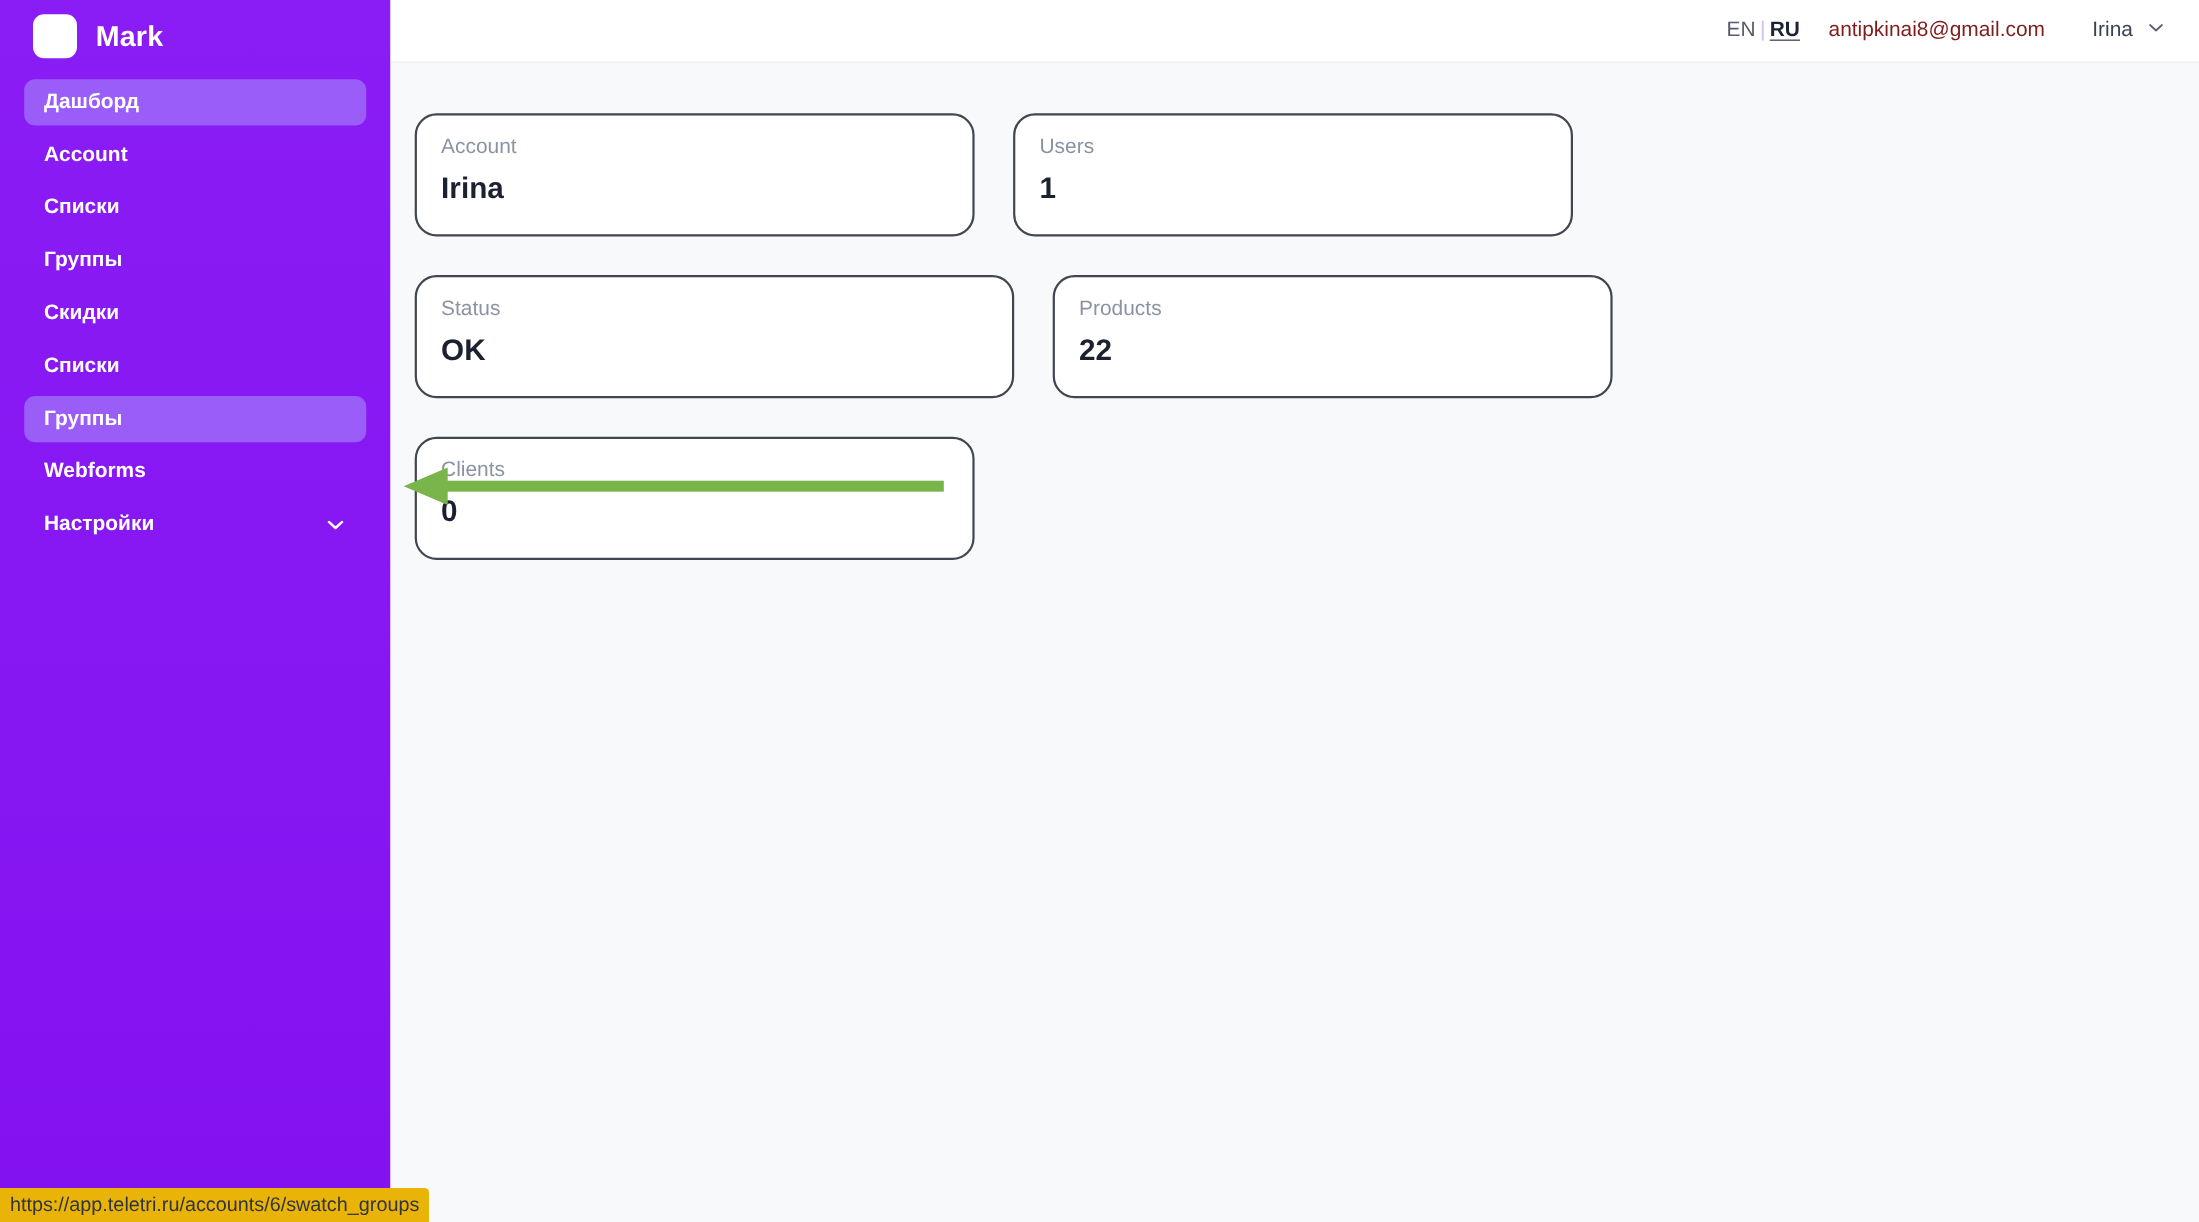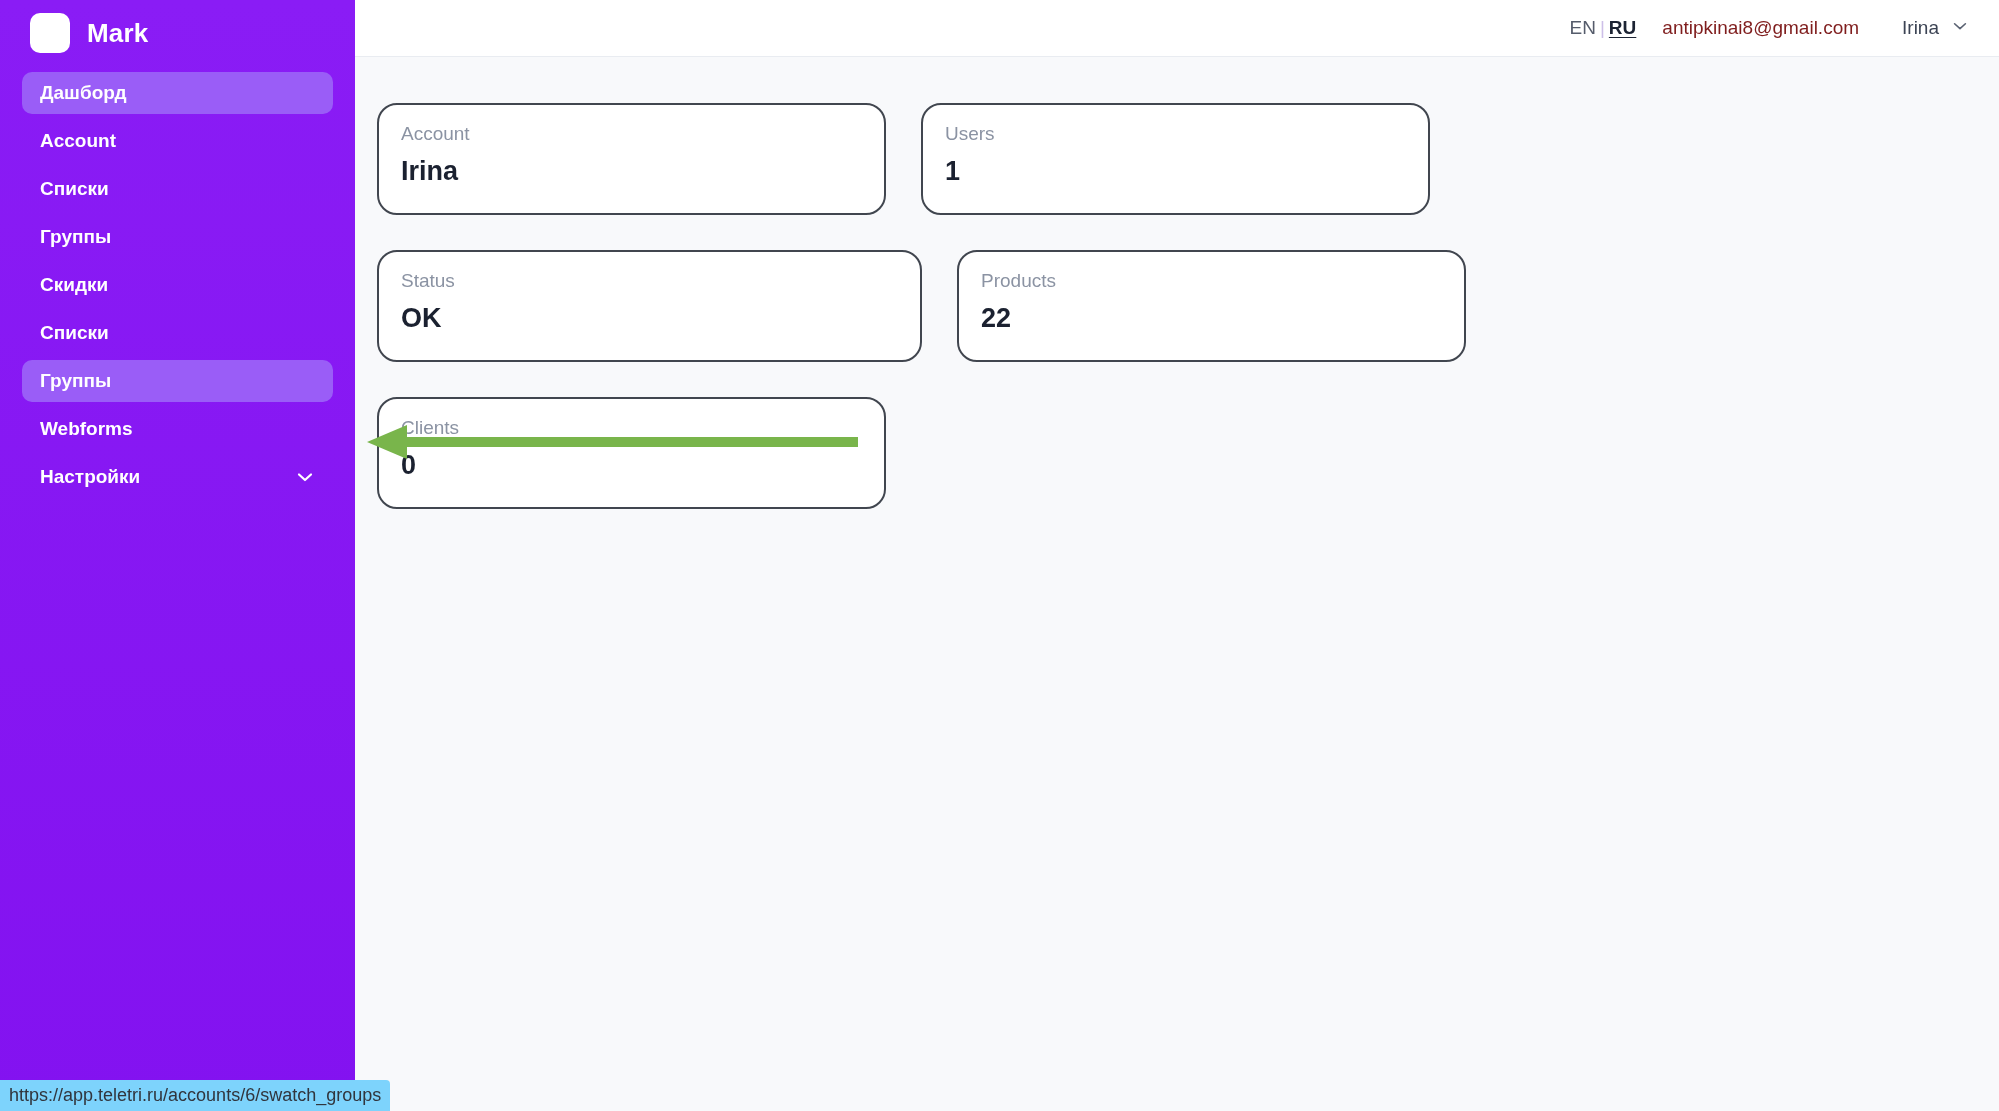--- a/index.html
+++ b/index.html
@@ -172,21 +172,21 @@
     height: 40px;
     pointer-events: none;
   }
 
   
   #statusbar {
     position: absolute;
     left: 0;
     bottom: 0;
     height: 31px;
-    background: #7dd3fc;
+    background: #eab308;
     color: #31353d;
     font-size: 18px;
     display: flex;
     align-items: center;
     padding: 0 9px 0 9px;
     border-top-right-radius: 4px;
     max-width: 900px;
     white-space: nowrap;
   }
 </style>

